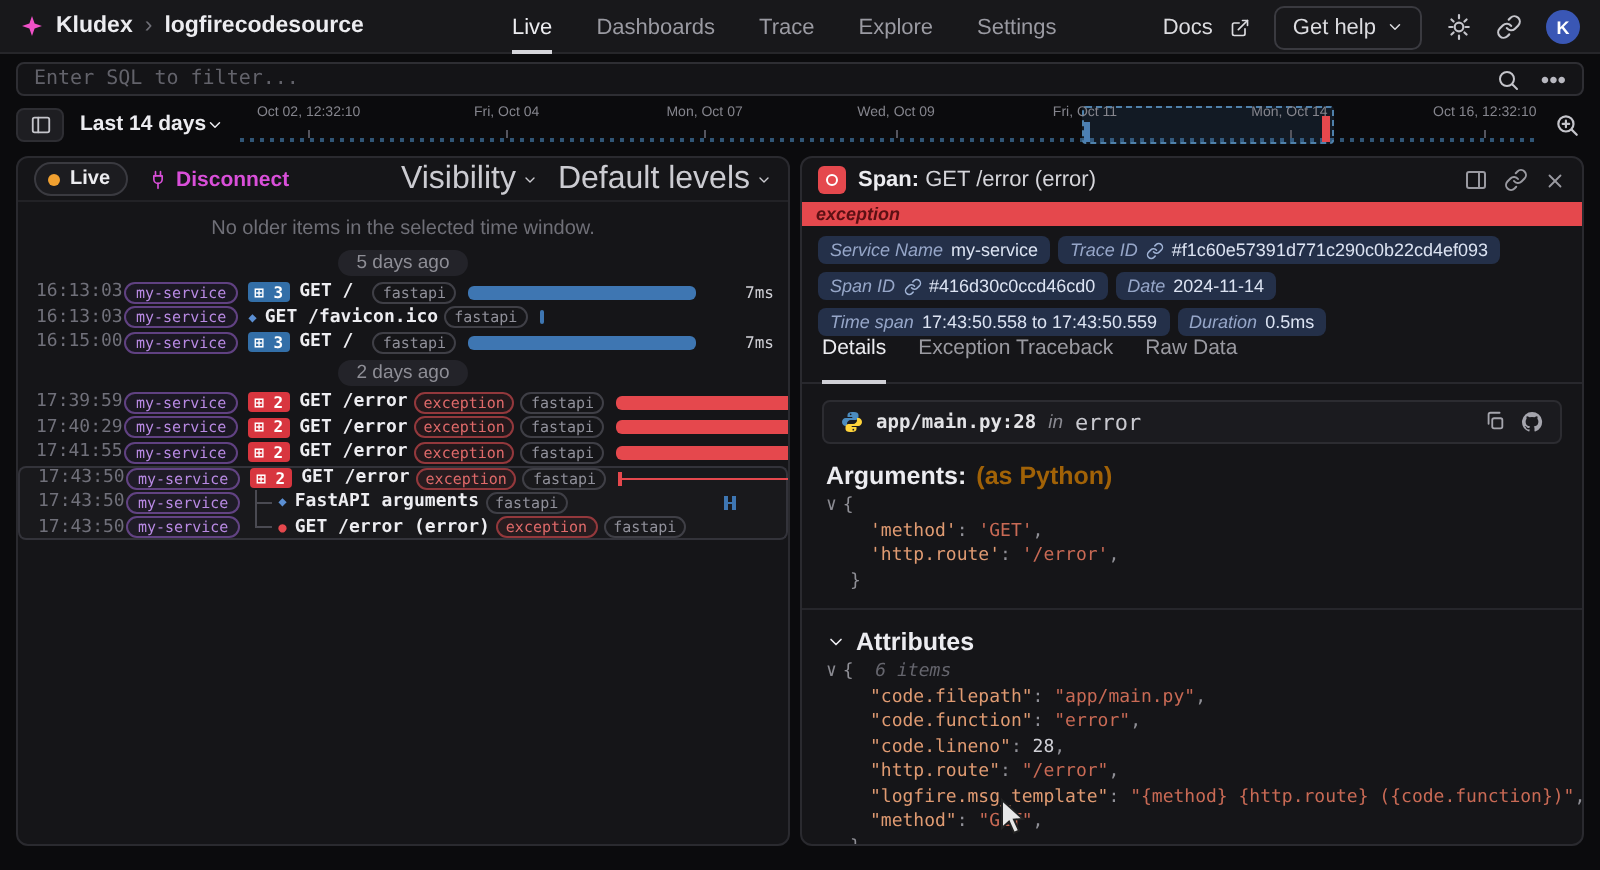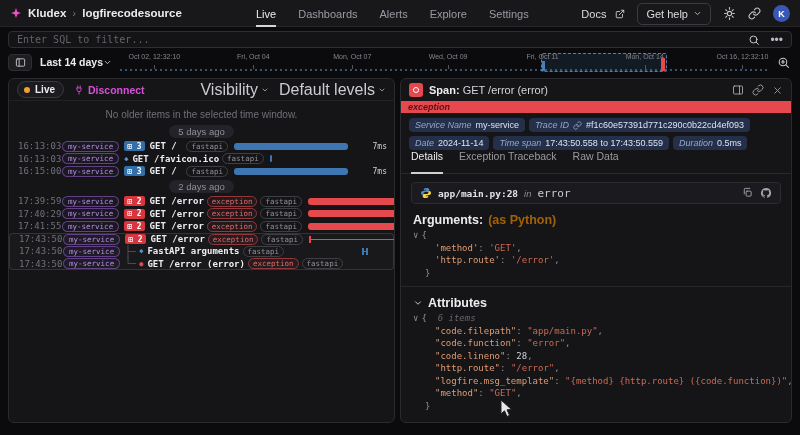--- a/index.html
+++ b/index.html
@@ -119,21 +119,21 @@
           <path d="M12 2 L14.6 9.4 L22 12 L14.6 14.6 L12 22 L9.4 14.6 L2 12 L9.4 9.4 Z" fill="#f051c8"></path>
         </svg>
     </span>
     <span>Kludex</span>
     <span class="crumb-sep">›</span>
     <span>logfirecodesource</span>
   </div>
   <div id="main-nav">
       <div class="nav-item active">Live</div>
       <div class="nav-item">Dashboards</div>
-      <div class="nav-item">Alerts</div>
+      <div class="nav-item">Trace</div>
       <div class="nav-item">Explore</div>
       <div class="nav-item">Settings</div>
     </div>
   <div class="tb-right">
     <span class="docs">
       <span>Docs</span>
       <svg class="ic" width="10" height="10" viewBox="0 0 24 24">
           <path d="M18 13v6a2 2 0 0 1-2 2H5a2 2 0 0 1-2-2V8a2 2 0 0 1 2-2h6"></path>
           <polyline points="15 3 21 3 21 9"></polyline>
           <line x1="10" y1="14" x2="21" y2="3"></line>
@@ -406,20 +406,28 @@
       </span>
       <span class="meta-pill">
         <span class="meta-label">Trace ID</span>
         <svg viewBox="0 0 24 24" width="9" height="9" class="ic meta-link">
           <path d="M10 13a5 5 0 0 0 7.54.54l3-3a5 5 0 0 0-7.07-7.07l-1.72 1.71"></path>
           <path d="M14 11a5 5 0 0 0-7.54-.54l-3 3a5 5 0 0 0 7.07 7.07l1.71-1.71"></path>
         </svg>
         <span class="meta-val">#f1c60e57391d771c290c0b22cd4ef093</span>
       </span>
       <span class="meta-pill">
+        <span class="meta-label">Span ID</span>
+        <svg viewBox="0 0 24 24" width="9" height="9" class="ic meta-link">
+          <path d="M10 13a5 5 0 0 0 7.54.54l3-3a5 5 0 0 0-7.07-7.07l-1.72 1.71"></path>
+          <path d="M14 11a5 5 0 0 0-7.54-.54l-3 3a5 5 0 0 0 7.07 7.07l1.71-1.71"></path>
+        </svg>
+        <span class="meta-val">#416d30c0ccd46cd0</span>
+      </span>
+      <span class="meta-pill">
         <span class="meta-label">Date</span>
         <span class="meta-val">2024-11-14</span>
       </span>
       <span class="meta-pill">
         <span class="meta-label">Time span</span>
         <span class="meta-val">17:43:50.558 to 17:43:50.559</span>
       </span>
       <span class="meta-pill">
         <span class="meta-label">Duration</span>
         <span class="meta-val">0.5ms</span>

